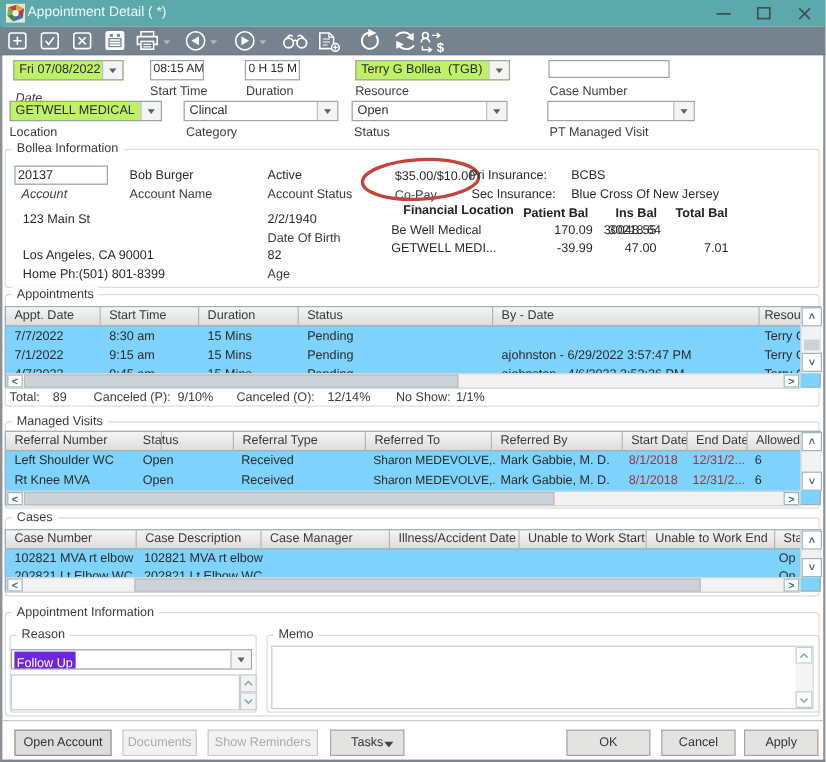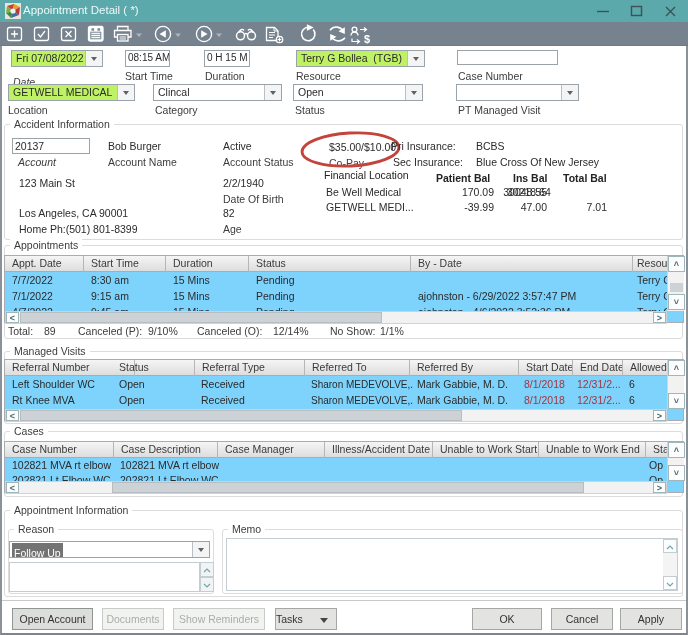--- a/index.html
+++ b/index.html
@@ -152,21 +152,21 @@
     <span class="dd"></span>
   </div>
 <div class="lbl" style="left:295px;top:104px">Status</div>
 <div class="combo" style="left:456px;top:84px;width:123px;height:17px;background:#fff">
     <span class="cv"></span>
     <span class="dd"></span>
   </div>
 <div class="lbl" style="left:458px;top:104px">PT Managed Visit</div>
 
 <div class="gb" style="left:4px;top:124px;width:679px;height:116px"></div>
-<div class="gbl" style="left:10px;top:118px">Accident Information</div>
+<div class="gbl" style="left:10px;top:118px">Bollea Information</div>
 <div class="inp" style="left:12px;top:138px;width:78px;height:16px">20137</div>
 <div class="lbl" style="left:18px;top:156px;font-style:italic">Account</div>
 <div class="txt" style="left:108px;top:140px">Bob Burger</div>
 <div class="lbl" style="left:108px;top:156px">Account Name</div>
 <div class="txt" style="left:223px;top:140px">Active</div>
 <div class="lbl" style="left:223px;top:156px">Account Status</div>
 <div class="txt" style="left:329px;top:141px">$35.00/$10.00</div>
 <div class="lbl" style="left:329px;top:157px">Co-Pay</div>
 <svg class="abs" style="left:298px;top:128px" width="106" height="44" viewBox="0 0 106 44">
   <ellipse cx="52.5" cy="21.5" rx="48.5" ry="16.5" fill="none" stroke="#c4433b" stroke-width="2.8" transform="rotate(-3 52.5 21.5)"></ellipse>
@@ -175,21 +175,21 @@
 <div class="txt" style="left:476px;top:140px">BCBS</div>
 <div class="txt" style="left:393px;top:156px">Sec Insurance:</div>
 <div class="txt" style="left:476px;top:156px">Blue Cross Of New Jersey</div>
 <div class="txt" style="left:19px;top:177px">123 Main St</div>
 <div class="txt" style="left:223px;top:177px">2/2/1940</div>
 <div class="lbl" style="left:223px;top:193px">Date Of Birth</div>
 <div class="txt" style="left:19px;top:207px">Los Angeles, CA 90001</div>
 <div class="txt" style="left:223px;top:207px">82</div>
 <div class="txt" style="left:19px;top:223px">Home Ph:(501) 801-8399</div>
 <div class="lbl" style="left:223px;top:223px">Age</div>
-<div class="txt" style="left:324px;top:169px;font-weight:normal;color:#222">Financial Location</div>
+<div class="txt" style="left:336px;top:169px;font-weight:bold;color:#222">Financial Location</div>
 <div class="txt" style="left:436px;top:172px;font-weight:bold;color:#222">Patient Bal</div>
 <div class="txt" style="left:513px;top:172px;font-weight:bold;color:#222">Ins Bal</div>
 <div class="txt" style="left:563px;top:172px;font-weight:bold;color:#222">Total Bal</div>
 <div class="txt" style="left:326px;top:186px">Be Well Medical</div>
 <div class="txt" style="left:394px;top:186px;width:100px;text-align:right">170.09</div>
 <div class="txt" style="left:447px;top:186px;width:100px;text-align:right">30048.55</div>
 <div class="txt" style="left:507px;top:186px;width:100px;text-align:left">30218.64</div>
 <div class="txt" style="left:326px;top:201px">GETWELL MEDI...</div>
 <div class="txt" style="left:394px;top:201px;width:100px;text-align:right">-39.99</div>
 <div class="txt" style="left:447px;top:201px;width:100px;text-align:right">47.00</div>
@@ -311,21 +311,21 @@
     <div class="vbtn" style="top:0;height:16px;line-height:14px">˄</div>
     <div class="vbtn" style="top:23px;height:16px;line-height:14px">˅</div>
   </div>
 </div>
 
 <div class="gb" style="left:4px;top:510px;width:679px;height:87px"></div>
 <div class="gbl" style="left:10px;top:504px">Appointment Information</div>
 <div class="gb" style="left:8px;top:529px;width:206px;height:65px"></div>
 <div class="gbl" style="left:14px;top:523px">Reason</div>
 <div class="combo" style="left:9px;top:541px;width:201px;height:17px;background:#fff">
-  <span class="cv" style="background:#737373;color:#fff;padding:4px 2px;left:2px">Follow Up</span>
+  <span class="cv" style="background:#6d28d9;color:#fff;padding:4px 2px;left:2px">Follow Up</span>
     <span class="dd"></span>
 </div>
 <div class="abs" style="left:9px;top:562px;width:191px;height:30px;border:1px solid #c4cdd2;background:#fff"></div>
 <div class="abs" style="left:200px;top:562px;width:14px;height:30px">
   <div class="abs" style="left:0;top:0;width:14px;height:15px;background:#f2f3f3;border:1px solid #c4cdd2;text-align:center">
     <svg width="8" height="5" style="margin-top:4px" viewBox="0 0 8 5">
         <path d="M1 4 L4 1 L7 4" fill="none" stroke="#6fa7b4" stroke-width="1.2"></path>
       </svg>
   </div>
   <div class="abs" style="left:0;top:15px;width:14px;height:15px;background:#f2f3f3;border:1px solid #c4cdd2;text-align:center">
@@ -347,20 +347,20 @@
     <svg width="8" height="5" style="margin-top:3px" viewBox="0 0 8 5">
         <path d="M1 1 L4 4 L7 1" fill="none" stroke="#6fa7b4" stroke-width="1.2"></path>
       </svg>
   </div>
 </div>
 
 <div class="abs" style="left:2px;top:600px;width:684px;height:1px;background:#c9c9c9"></div>
 <div class="btn" style="left:12px;top:608px;width:81px;background:#dddedb;border-color:#8f9592">Open Account</div>
 <div class="btn dis" style="left:102px;top:608px;width:62px">Documents</div>
 <div class="btn dis" style="left:173px;top:608px;width:92px">Show Reminders</div>
-<div class="btn" style="left:275px;top:608px;width:62px;text-align:left;padding-left:0">Tasks
+<div class="btn" style="left:275px;top:608px;width:62px;text-align:center;padding-left:0">Tasks
   <svg width="8" height="5" style="position:absolute;right:8px;top:9px" viewBox="0 0 8 5">
       <path d="M0 0h8l-4 5z" fill="#444"></path>
     </svg>
 </div>
 <div class="btn" style="left:472px;top:608px;width:70px">OK</div>
 <div class="btn" style="left:551px;top:608px;width:62px">Cancel</div>
 <div class="btn" style="left:620px;top:608px;width:62px">Apply</div>
 
 </body></html>

